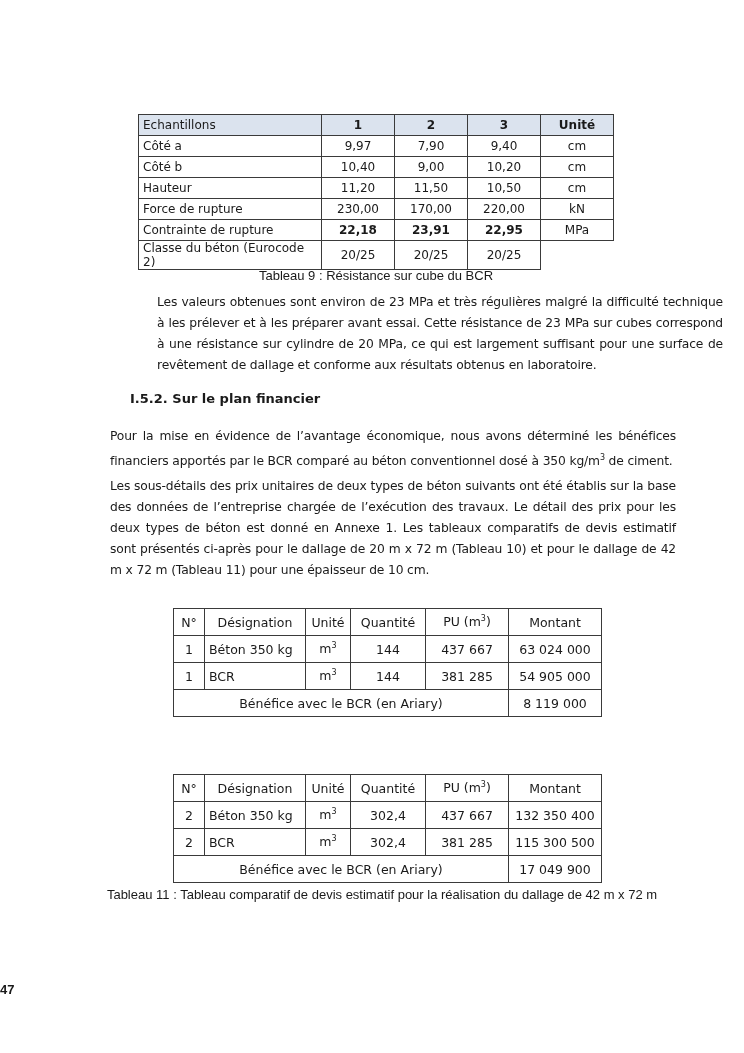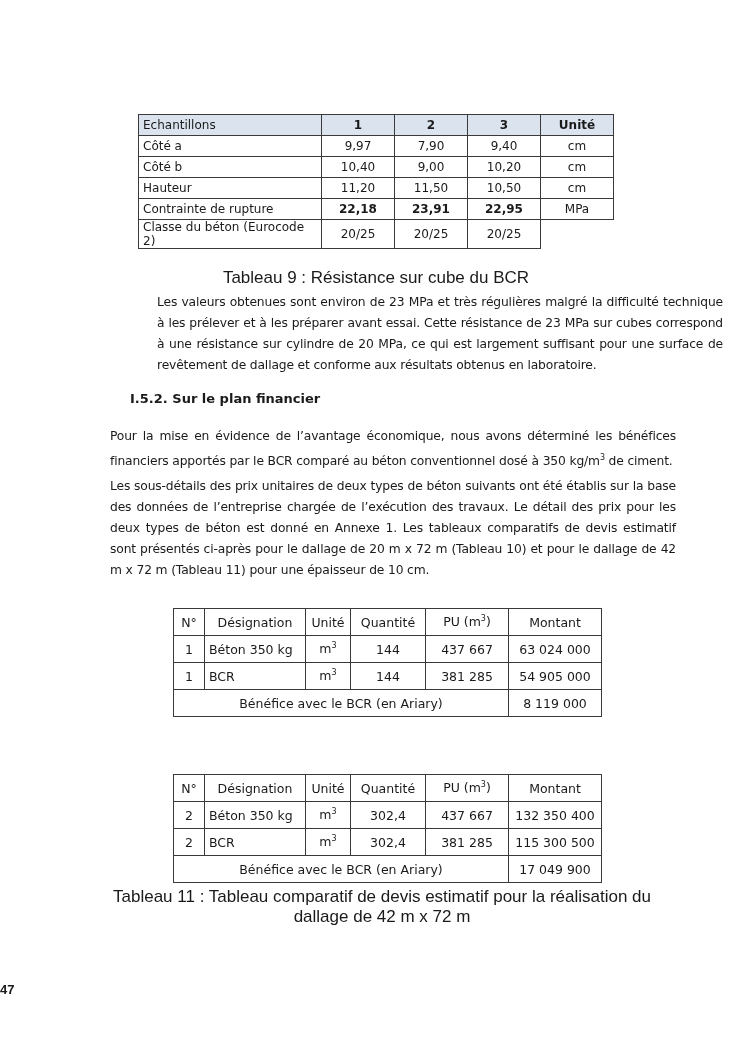--- a/index.html
+++ b/index.html
@@ -16,21 +16,21 @@
   #t9 th.lbl { text-align: left; width: 174px; }
   #t9 th.n, #t9 td.n { width: 64px; text-align: center; }
   #t9 th.n { font-weight: bold; width: 64px; }
   #t9 th.u { font-weight: bold; width: 64px; text-align: center; }
   #t9 td.lbl { text-align: left; }
   #t9 td.u { text-align: center; }
   #t9 td.b { font-weight: bold; }
   #t9 td.empty { border: none; border-top: 1px solid #3a3a3a; }
   #t9 td, #t9 th { height: 20px; }
 
-  .cap { position: absolute; font-family: "Liberation Sans", sans-serif; font-size: 17px;
+  .cap { position: absolute; font-family: "Liberation Sans", sans-serif; font-size: 13px;
          text-align: center; color: #1a1a1a; }
   #cap9 { left: 138px; width: 476px; top: 268px; }
   #cap10 { left: 100px; width: 564px; top: 722px; }
   #cap11 { left: 100px; width: 564px; top: 887px; }
 
   .para { position: absolute; left: 110px; width: 566px; font-family: "DejaVu Sans", sans-serif;
           font-size: 12.3px; line-height: 21px; text-align: justify; color: #1a1a1a; letter-spacing: -0.15px; }
   #p1 { top: 292px; margin-left: 47px; }
   #p2 { top: 426px; }
   #p3 { top: 476px; }
@@ -80,20 +80,27 @@
       <td class="n">9,00</td>
       <td class="n">10,20</td>
       <td class="u">cm</td>
     </tr>
     <tr>
       <td class="lbl">Hauteur</td>
       <td class="n">11,20</td>
       <td class="n">11,50</td>
       <td class="n">10,50</td>
       <td class="u">cm</td>
+    </tr>
+    <tr>
+      <td class="lbl">Force de rupture</td>
+      <td class="n">230,00</td>
+      <td class="n">170,00</td>
+      <td class="n">220,00</td>
+      <td class="u">kN</td>
     </tr>
     <tr>
       <td class="lbl">Contrainte de rupture</td>
       <td class="n b">22,18</td>
       <td class="n b">23,91</td>
       <td class="n b">22,95</td>
       <td class="u">MPa</td>
     </tr>
     <tr>
       <td class="lbl">Classe du béton (Eurocode 2)</td>

